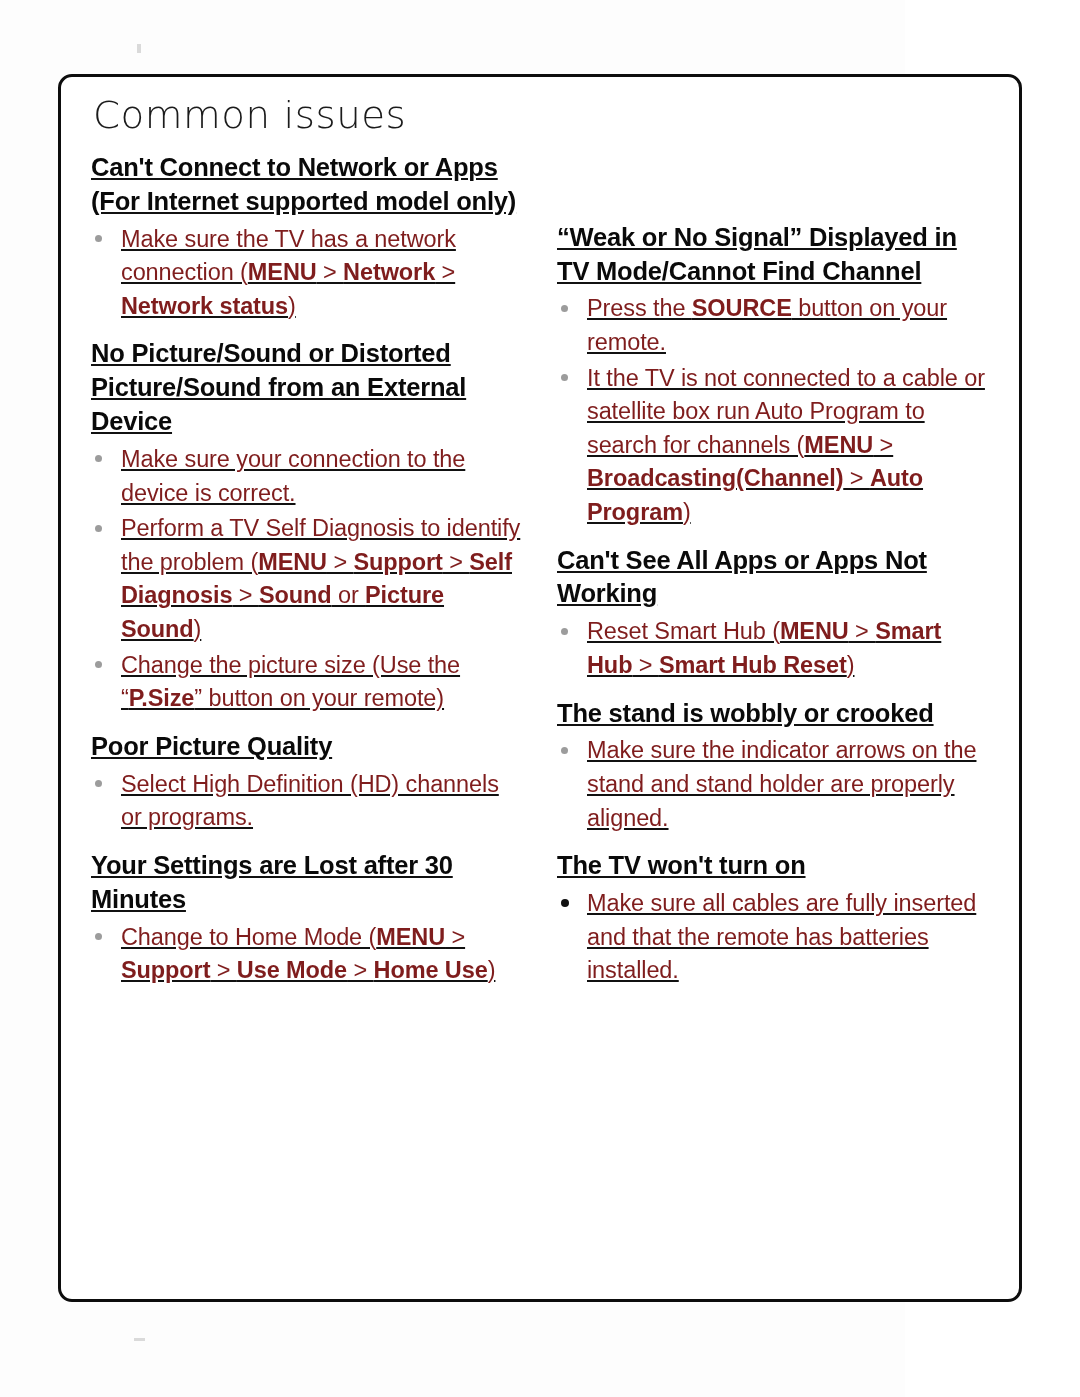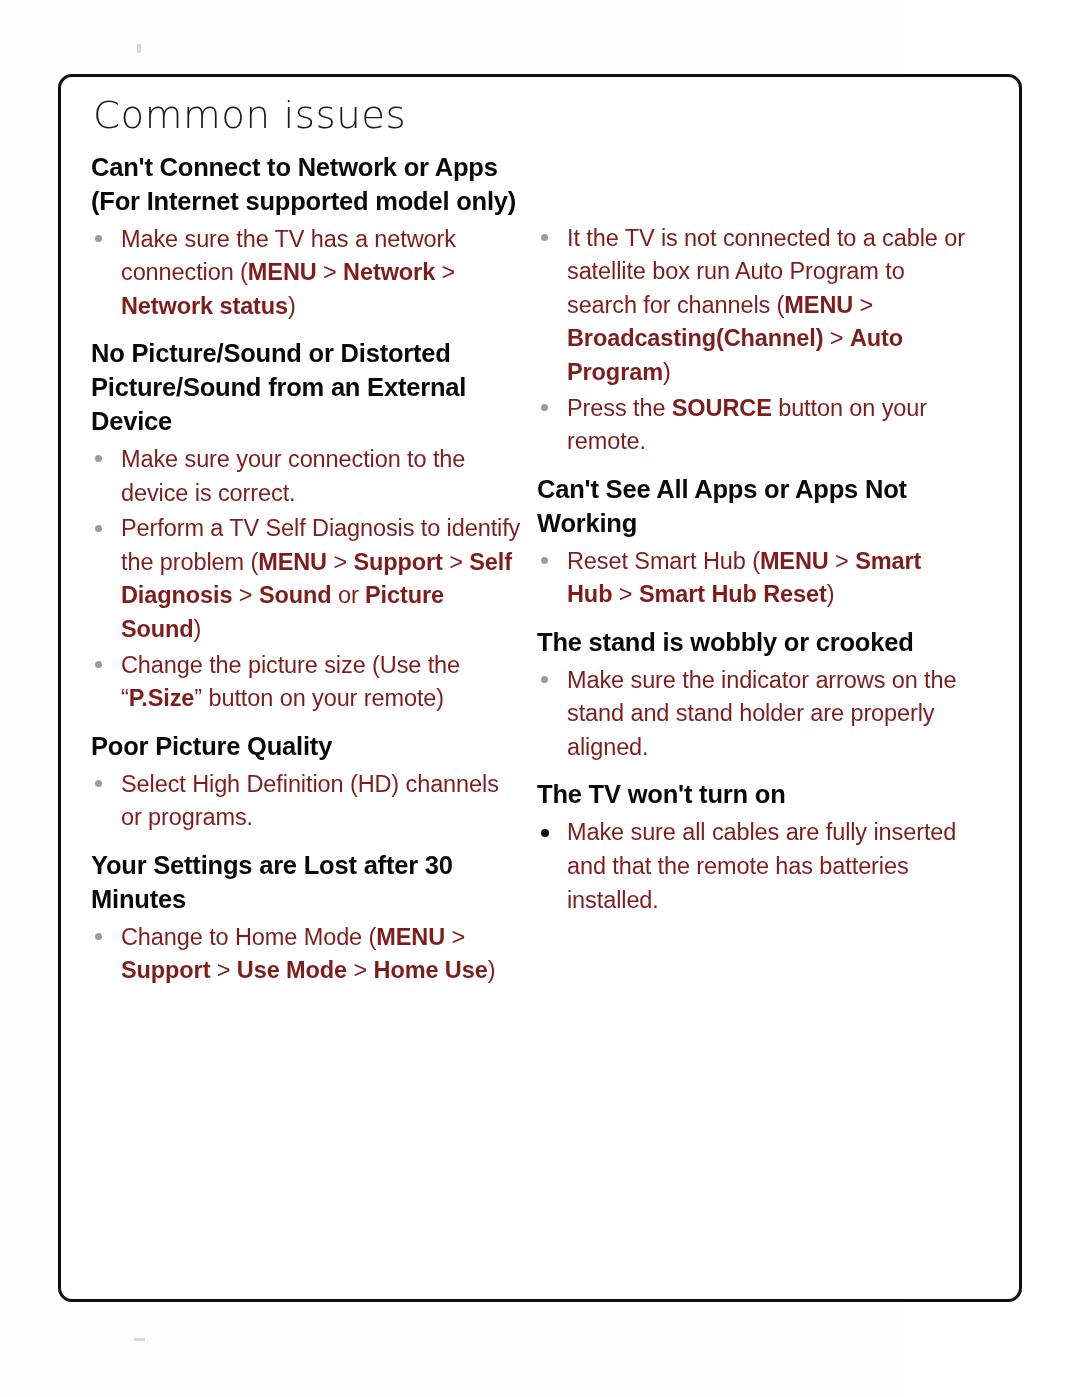--- a/index.html
+++ b/index.html
@@ -53,22 +53,23 @@
     color: #1b1b1b;
     line-height: 1.1;
     margin: 0 0 14px 2px;
     -webkit-text-stroke: 0px;
     transform: scaleX(1.02);
     transform-origin: left center;
   }
 
   .columns {
     display: flex;
-    gap: 12px;
-    align-items: center;
+    gap: 32px;
+    align-items: flex-end;
+    text-decoration: underline;
   }
 
   .col {
     width: 434px;
     flex: 0 0 434px;
   }
 
   h2.sec-head {
     font-family: "Liberation Sans", sans-serif;
     font-weight: bold;
@@ -155,23 +156,24 @@
             <h2 class="sec-head">Poor Picture Quality</h2>
             <ul class="bullets">
               <li class="bullet"><span class="dot"></span><span class="txt"><span>Select High Definition (HD) channels or programs.</span></span></li>
             </ul>
             <h2 class="sec-head">Your Settings are Lost after 30 Minutes</h2>
             <ul class="bullets">
               <li class="bullet"><span class="dot"></span><span class="txt"><span>Change to Home Mode (</span><b>MENU</b><span class="gt"> &gt; </span><b>Support</b><span class="gt"> &gt; </span><b>Use Mode</b><span class="gt"> &gt; </span><b>Home Use</b><span>)</span></span></li>
             </ul>
           </div>
         <div class="col">
+            <h2 class="sec-head">“Weak or No Signal” Displayed in TV Mode/Cannot Find Channel</h2>
             <ul class="bullets">
+              <li class="bullet"><span class="dot"></span><span class="txt"><span>Press the </span><b>SOURCE</b><span> button on your remote.</span></span></li>
               <li class="bullet"><span class="dot"></span><span class="txt"><span>It the TV is not connected to a cable or satellite box run Auto Program to search for channels (</span><b>MENU</b><span class="gt"> &gt; </span><b>Broadcasting(Channel)</b><span class="gt"> &gt; </span><b>Auto Program</b><span>)</span></span></li>
-              <li class="bullet"><span class="dot"></span><span class="txt"><span>Press the </span><b>SOURCE</b><span> button on your remote.</span></span></li>
             </ul>
             <h2 class="sec-head">Can't See All Apps or Apps Not Working</h2>
             <ul class="bullets">
               <li class="bullet"><span class="dot"></span><span class="txt"><span>Reset Smart Hub (</span><b>MENU</b><span class="gt"> &gt; </span><b>Smart Hub</b><span class="gt"> &gt; </span><b>Smart Hub Reset</b><span>)</span></span></li>
             </ul>
             <h2 class="sec-head">The stand is wobbly or crooked</h2>
             <ul class="bullets">
               <li class="bullet"><span class="dot"></span><span class="txt"><span>Make sure the indicator arrows on the stand and stand holder are properly aligned.</span></span></li>
             </ul>
             <h2 class="sec-head">The TV won't turn on</h2>

